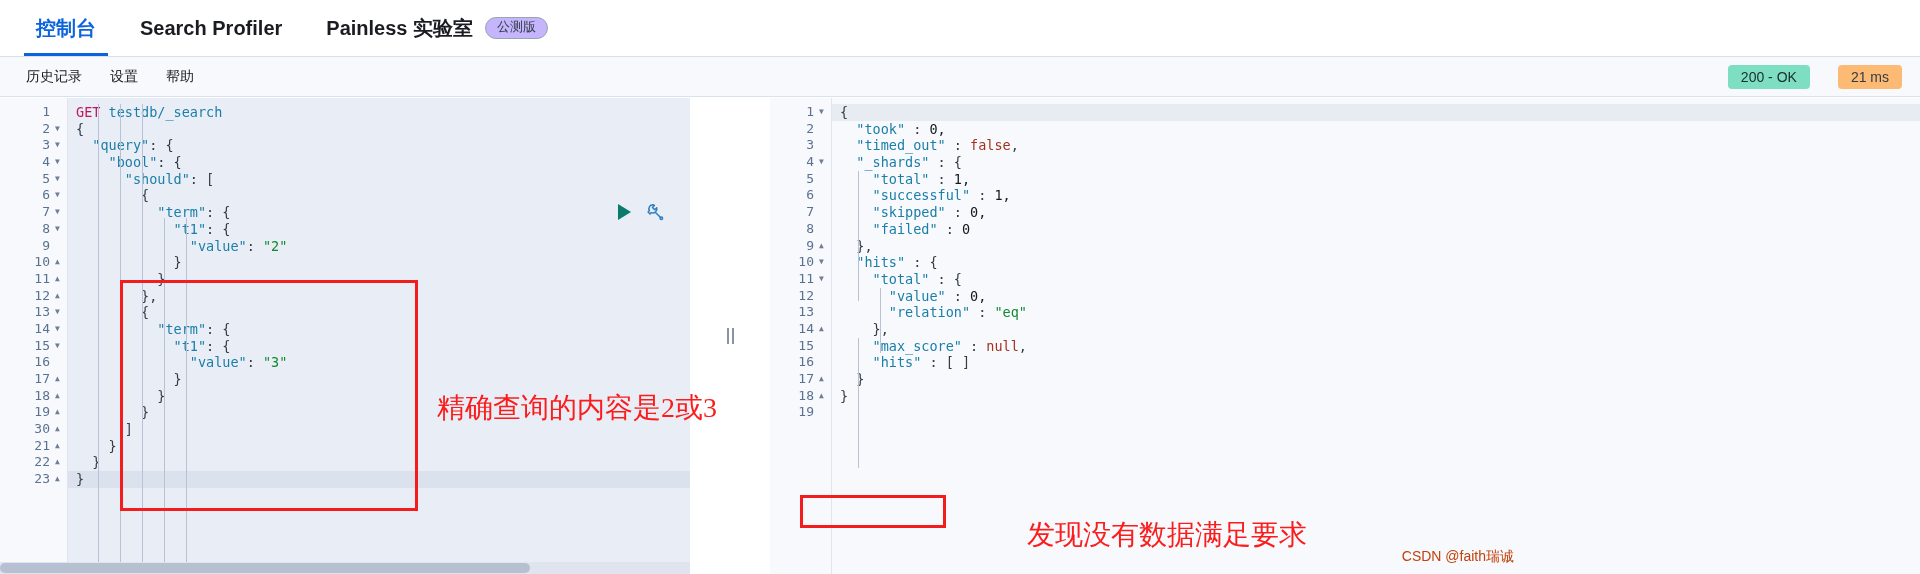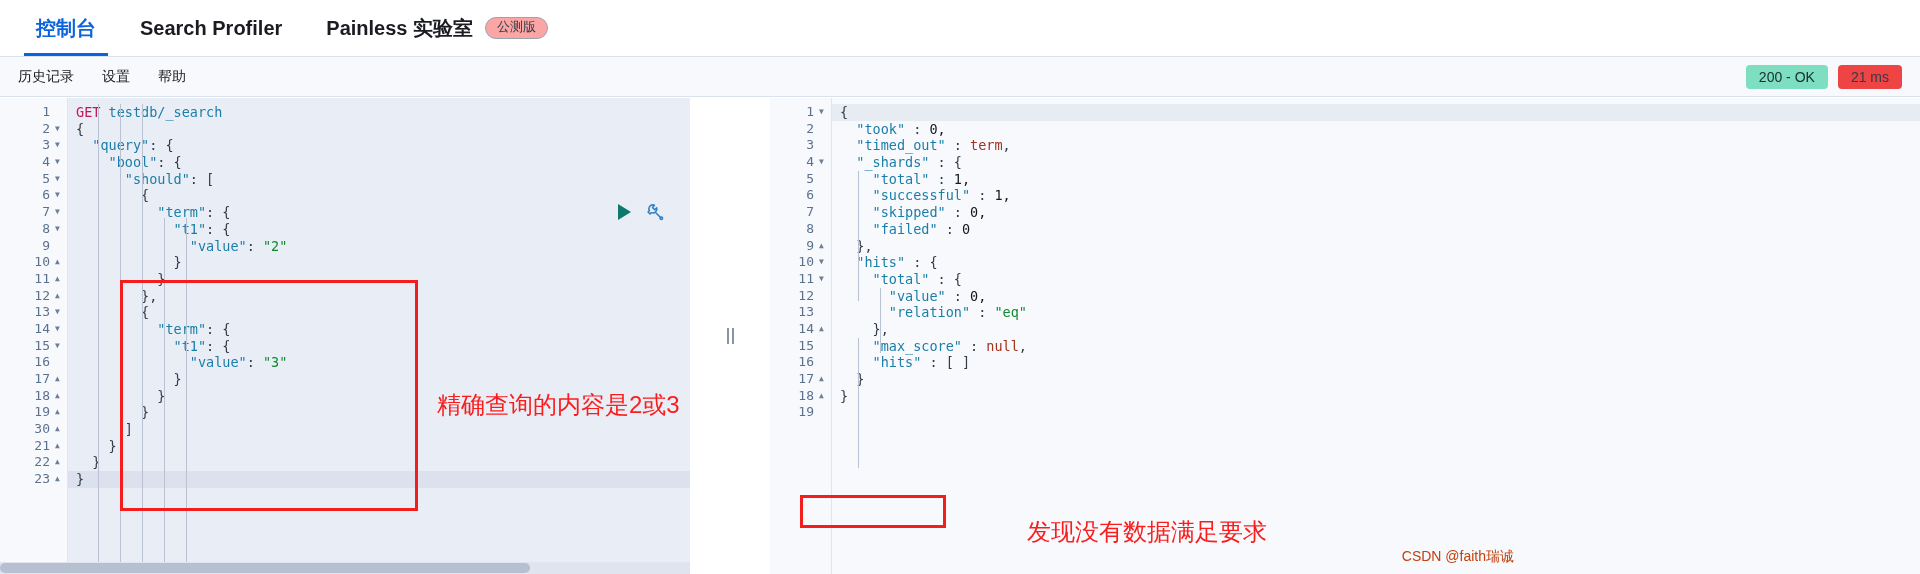--- a/index.html
+++ b/index.html
@@ -31,45 +31,45 @@
   .topnav-item.active::after {
     content: ""; position: absolute; left: 10px; right: 10px; bottom: 0;
     height: 3px; background: #0b64dd;
   }
   .beta-pill {
     display: inline-flex; align-items: center; justify-content: center;
     margin-left: 12px;
     border: 1px solid #9aa4b1; border-radius: 11px;
     font-size: 13px; font-weight: normal; color: #333b47;
     padding: 2px 11px 3px 11px; line-height: 1.1;
-    background: #fca5a5;
+    background: #c4b5fd;
   }
 
   
   .subbar {
     position: absolute; left: 0; top: 57px; width: 1920px; height: 40px;
     background: #f7f9fc;
     border-bottom: 1px solid #d9e1eb;
-    display: flex; align-items: center; padding-left: 4px;
+    display: flex; align-items: center; padding-left: 12px;
   }
   .subbar-item {
     font-size: 14px; color: #1a1c21;
     padding: 0 14px; cursor: pointer; white-space: nowrap;
   }
   .status-wrap {
     position: absolute; right: 18px; top: 50%; transform: translateY(-50%);
-    display: flex; align-items: center; gap: 10px;
+    display: flex; align-items: center; gap: 28px;
   }
   .badge-ok {
     background: #7ddfbf; color: #1b2b35;
     font-size: 14px; padding: 4px 13px; border-radius: 4px;
     white-space: nowrap;
   }
   .badge-time {
-    background: #ef4444; color: #333b47;
+    background: #fdba74; color: #333b47;
     font-size: 14px; padding: 4px 13px; border-radius: 4px;
     white-space: nowrap;
   }
 
   
   .panes {
     position: absolute; left: 0; top: 98px; width: 1920px; height: 476px;
     background: #ffffff;
   }
   .pane { position: absolute; top: 0; bottom: 0; display: flex; }
@@ -165,22 +165,22 @@
   
   .redbox {
     position: absolute; border: 3px solid #f41d1d; z-index: 8;
     pointer-events: none; background: transparent;
   }
   #redbox-left  { left: 120px; top: 182px; width: 298px; height: 231px; }
   #redbox-right { left: 800px; top: 397px; width: 146px; height: 33px; }
 
   .annot {
     position: absolute; z-index: 9;
-    color: #fb1c1c; font-size: 24px; white-space: nowrap;
-    font-family: Liberation Sans, sans-serif;
+    color: #fb1c1c; font-size: 28px; white-space: nowrap;
+    font-family: Liberation Serif, serif;
   }
   #annot-left  { left: 437px; top: 291px; }
   #annot-right { left: 1027px; top: 418px; }
 
   .watermark {
     position: absolute; right: 14px; bottom: 8px; z-index: 10;
     color: #c2410c; font-size: 14px; white-space: nowrap;
   }
 </style>
 </head>
@@ -441,21 +441,21 @@
             <span class="num">19</span>
             <span class="fold blank">▼</span>
           </div>
         </div>
       <div class="code" id="code-right">
         <div class="iguide" style="left:26px; top:73px; height:130px; bottom:auto;"></div>
         <div class="iguide" style="left:26px; top:240px; height:130px; bottom:auto;"></div>
         <div class="iguide" style="left:48px; top:190px; height:65px; bottom:auto;"></div>
       <div class="cline hl"><span class="t-punc">{</span></div>
           <div class="cline"><span class="t-punc">  </span><span class="t-key">"took"</span><span class="t-punc"> : </span><span class="t-num">0,</span></div>
-          <div class="cline"><span class="t-punc">  </span><span class="t-key">"timed_out"</span><span class="t-punc"> : </span><span class="t-bool">term</span><span class="t-punc">,</span></div>
+          <div class="cline"><span class="t-punc">  </span><span class="t-key">"timed_out"</span><span class="t-punc"> : </span><span class="t-bool">false</span><span class="t-punc">,</span></div>
           <div class="cline"><span class="t-punc">  </span><span class="t-key">"_shards"</span><span class="t-punc"> : {</span></div>
           <div class="cline"><span class="t-punc">    </span><span class="t-key">"total"</span><span class="t-punc"> : </span><span class="t-num">1,</span></div>
           <div class="cline"><span class="t-punc">    </span><span class="t-key">"successful"</span><span class="t-punc"> : </span><span class="t-num">1,</span></div>
           <div class="cline"><span class="t-punc">    </span><span class="t-key">"skipped"</span><span class="t-punc"> : </span><span class="t-num">0,</span></div>
           <div class="cline"><span class="t-punc">    </span><span class="t-key">"failed"</span><span class="t-punc"> : </span><span class="t-num">0</span></div>
           <div class="cline"><span class="t-punc">  },</span></div>
           <div class="cline"><span class="t-punc">  </span><span class="t-key">"hits"</span><span class="t-punc"> : {</span></div>
           <div class="cline"><span class="t-punc">    </span><span class="t-key">"total"</span><span class="t-punc"> : {</span></div>
           <div class="cline"><span class="t-punc">      </span><span class="t-key">"value"</span><span class="t-punc"> : </span><span class="t-num">0,</span></div>
           <div class="cline"><span class="t-punc">      </span><span class="t-key">"relation"</span><span class="t-punc"> : </span><span class="t-str">"eq"</span></div>

